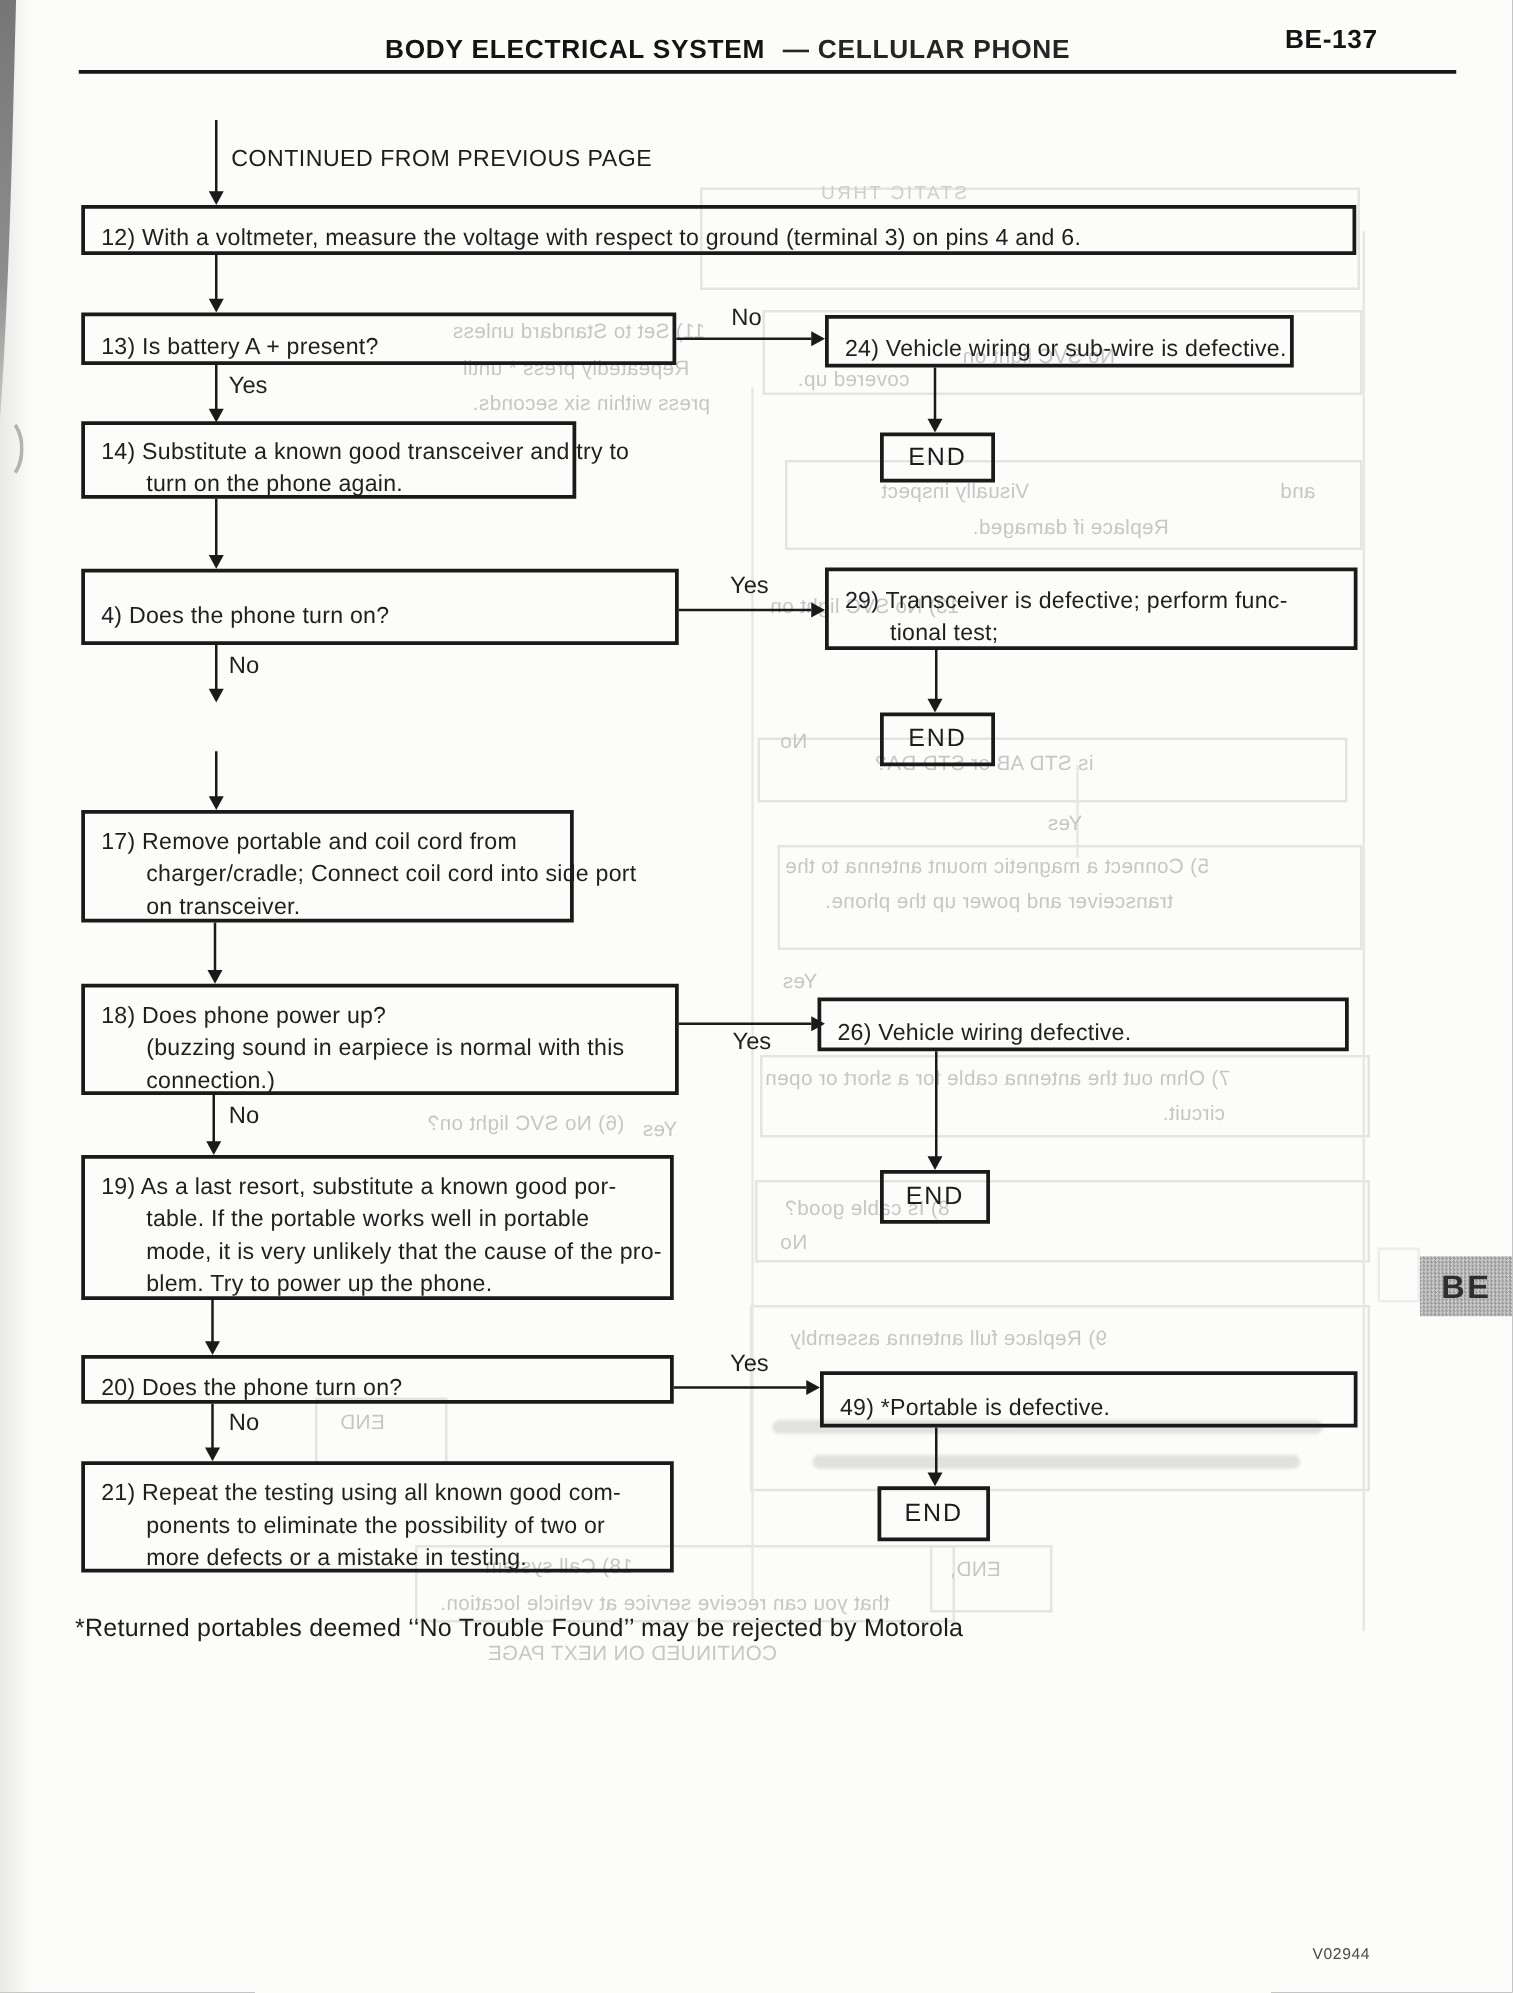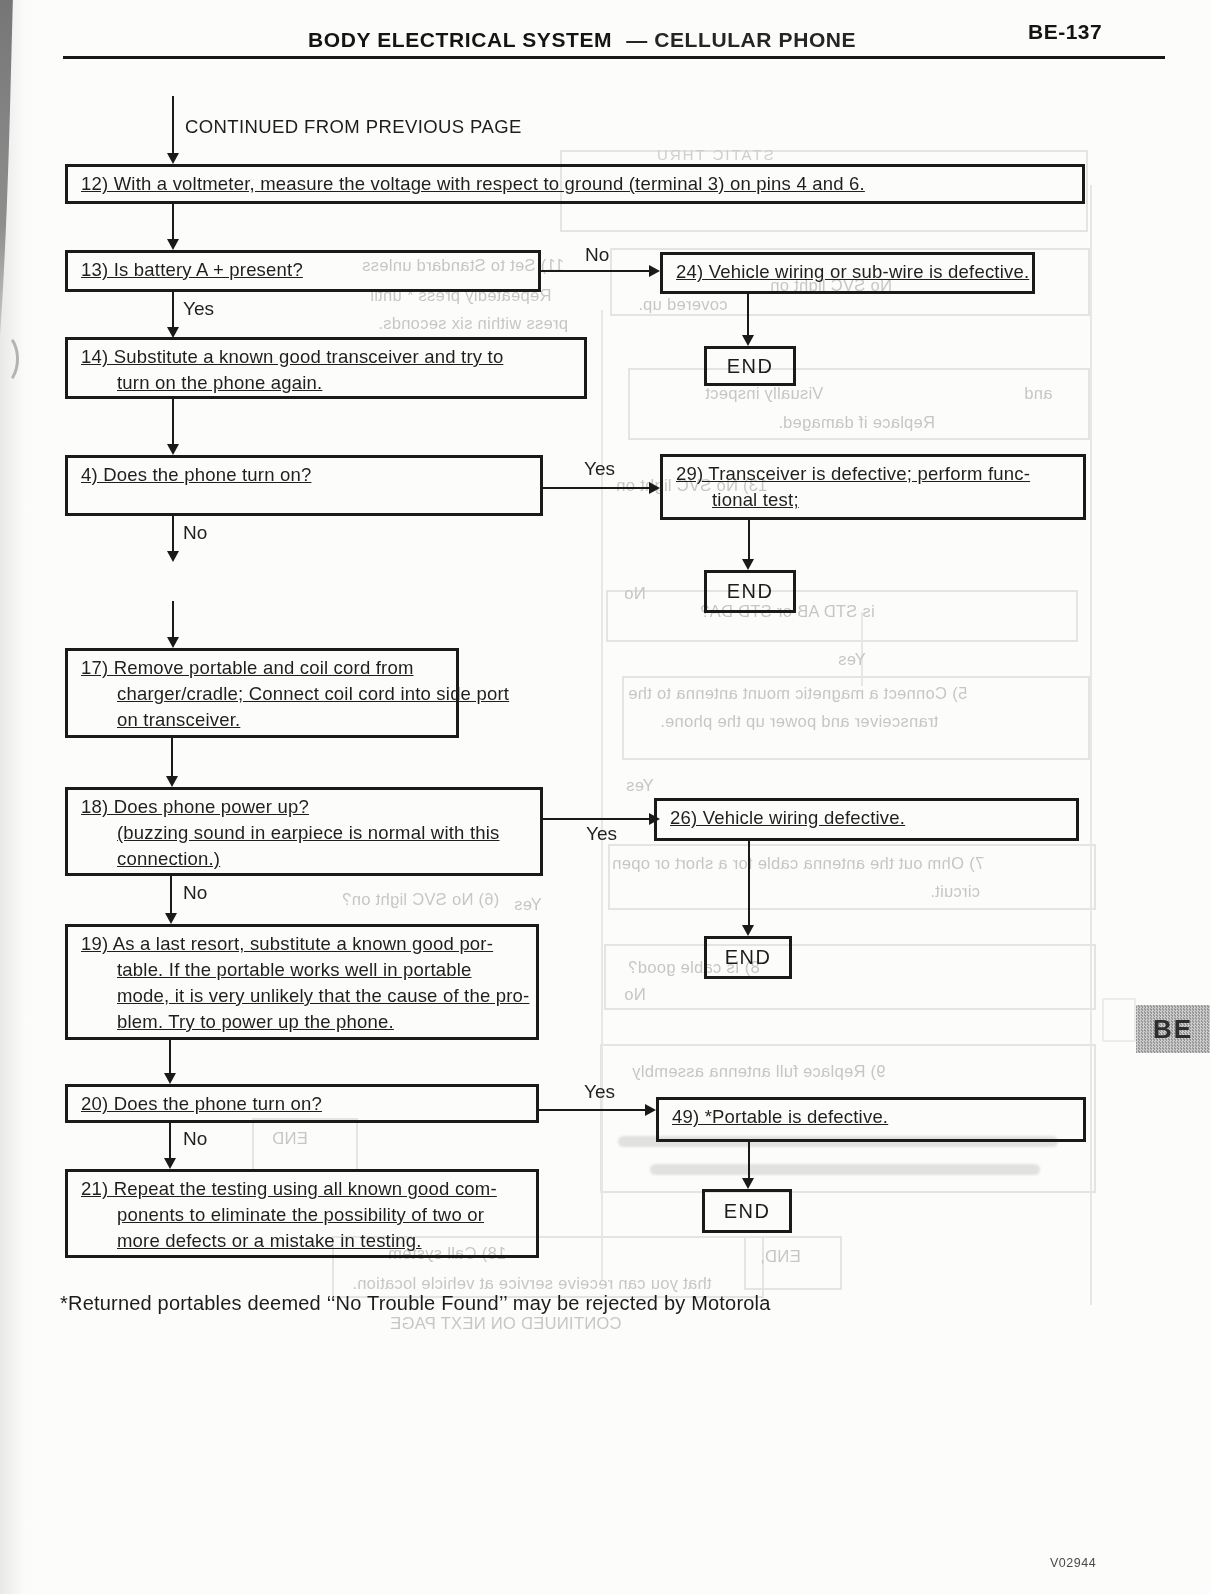--- a/index.html
+++ b/index.html
@@ -10,23 +10,23 @@
   }
   
   .hdr { position:absolute; left:308px; top:28px; font-size:21px; letter-spacing:0.6px; white-space:nowrap; }
   .hdr .b1 { font-weight:700; color:#141414; }
   .hdr .b2 { font-weight:700; color:#252525; margin-left:14px; }
   .hdr-rule { position:absolute; left:63px; top:56px; width:1102px; height:3px; background:#181818; }
   .pgnum { position:absolute; left:1028px; top:20px; font-size:21px; font-weight:700; letter-spacing:0.5px; color:#141414; }
   
   .node {
     position:absolute; border:3px solid #1a1a1a; box-sizing:border-box;
-    display:flex; flex-direction:column; justify-content:flex-start;
-    padding:4px 10px 4px 13px; font-size:18.5px; line-height:26px;
-    letter-spacing:0.2px; color:#1f1f1f; background:transparent; z-index:5;text-decoration:underline;
+    display:flex; flex-direction:column; justify-content:center;
+    padding:16px 10px 4px 13px; font-size:18.5px; line-height:26px;
+    letter-spacing:0.2px; color:#1f1f1f; background:transparent; z-index:5;
   }
   .nline { white-space:nowrap; }
   .cont { margin-left:36px; }
   .endbox {
     position:absolute; border:3px solid #1a1a1a; box-sizing:border-box;
     display:flex; align-items:center; justify-content:center;
     font-size:20px; letter-spacing:1.5px; color:#1c1c1c; z-index:5;
   }
   .lbl { position:absolute; font-size:19px; color:#1f1f1f; z-index:6; }
   .vline { position:absolute; width:2px; background:#1a1a1a; z-index:4; }
@@ -144,21 +144,21 @@
 
   <div class="node" style="left:660px;top:252px;width:375px;height:42px">
     <div class="nline">24) Vehicle wiring or sub-wire is defective.</div>
   </div>
   <div class="vline" style="left:747px;top:294px;height:42px"></div>
   <div class="ah-d" style="left:742px;top:335px"></div>
   <div class="endbox" style="left:704px;top:346px;width:92px;height:40px">
     <span>END</span>
   </div>
 
-  <div class="node" style="left:65px;top:337px;width:522px;height:62px">
+  <div class="node" style="left:65px;top:337px;width:396px;height:62px">
     <div class="nline">14) Substitute a known good transceiver and try to</div>
     <div class="nline cont">turn on the phone again.</div>
   </div>
   <div class="vline" style="left:172px;top:399px;height:46px"></div>
   <div class="ah-d" style="left:167px;top:444px"></div>
 
   <div class="node" style="left:65px;top:455px;width:478px;height:61px">
     <div class="nline">4) Does the phone turn on?</div>
   </div>
   <div class="hline" style="left:543px;top:487px;width:106px"></div>

